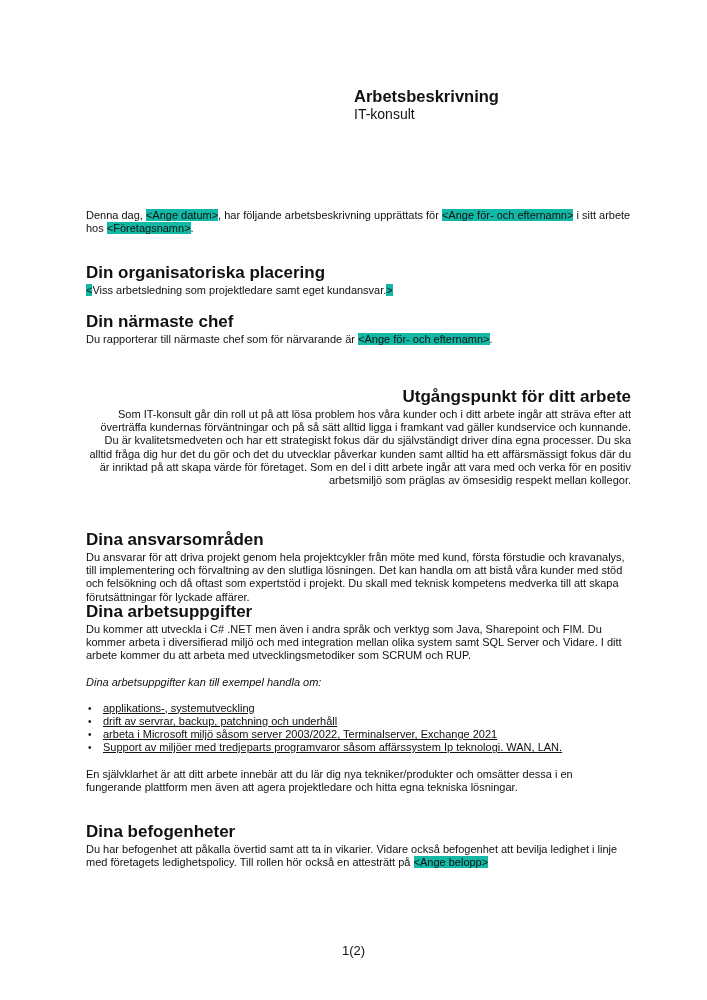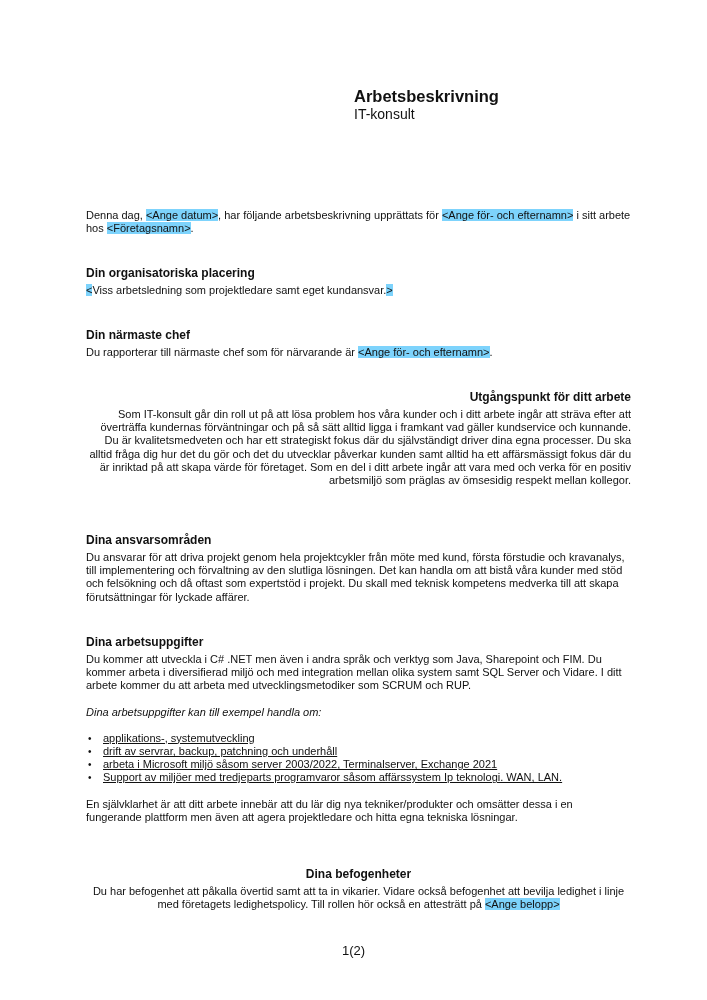--- a/index.html
+++ b/index.html
@@ -2,22 +2,22 @@
 <html><head>
 <meta charset="utf-8">
 <style>
   html, body { margin: 0; padding: 0; background: #ffffff; }
   body { width: 707px; height: 1000px; position: relative; overflow: hidden;
          font-family: "Liberation Sans", sans-serif; color: #111; }
   .page { position: absolute; left: 0; top: 0; width: 707px; height: 1000px; }
   .title-block { position: absolute; left: 354px; top: 86px; }
   .title { font-size: 16.5px; font-weight: bold; line-height: 20px; }
   .subtitle { font-size: 14px; line-height: 16px; }
-  .hl { background: #7dd3fc; }
-  h2 { font-size: 12px; font-weight: bold; margin: 0 0 3px 0; line-height: 16px; }
+  .hl { background: #14b8a6; }
+  h2 { font-size: 17px; font-weight: bold; margin: 0 0 3px 0; line-height: 16px; }
   p { margin: 0; }
   .section { position: absolute; left: 86px; width: 545px; font-size: 11px; line-height: 13.2px; }
   ul { margin: 0; padding: 0; list-style: none; }
   ul li { position: relative; padding-left: 17px; }
   ul li::before { content: "•"; position: absolute; left: 2px; top: 0; font-size: 10px; }
   .footer { position: absolute; top: 943px; left: 0; width: 707px; text-align: center; font-size: 13px; }
 </style>
 </head>
 <body>
 
@@ -30,47 +30,47 @@
 
   <div class="section" style="top:209px;">
     <p><span>Denna dag, </span><span class="hl">&lt;Ange datum&gt;</span><span>, har följande arbetsbeskrivning upprättats för </span><span class="hl">&lt;Ange för- och efternamn&gt;</span><span> i sitt arbete hos </span><span class="hl">&lt;Företagsnamn&gt;</span><span>.</span></p>
   </div>
 
   <div class="section" style="top:265px;">
     <h2>Din organisatoriska placering</h2>
     <p><span class="hl">&lt;</span><span>Viss arbetsledning som projektledare samt eget kundansvar.</span><span class="hl">&gt;</span></p>
   </div>
 
-  <div class="section" style="top:327px;">
+  <div class="section" style="top:314px;">
     <h2>Din närmaste chef</h2>
     <p><span>Du rapporterar till närmaste chef som för närvarande är </span><span class="hl">&lt;Ange för- och efternamn&gt;</span><span>.</span></p>
   </div>
 
   <div class="section" style="top:389px;text-align:right;">
     <h2>Utgångspunkt för ditt arbete</h2>
     <p>Som IT-konsult går din roll ut på att lösa problem hos våra kunder och i ditt arbete ingår att sträva efter att överträffa kundernas förväntningar och på så sätt alltid ligga i framkant vad gäller kundservice och kunnande. Du är kvalitetsmedveten och har ett strategiskt fokus där du självständigt driver dina egna processer. Du ska alltid fråga dig hur det du gör och det du utvecklar påverkar kunden samt alltid ha ett affärsmässigt fokus där du är inriktad på att skapa värde för företaget. Som en del i ditt arbete ingår att vara med och verka för en positiv arbetsmiljö som präglas av ömsesidig respekt mellan kollegor.</p>
   </div>
 
   <div class="section" style="top:532px;">
     <h2>Dina ansvarsområden</h2>
     <p>Du ansvarar för att driva projekt genom hela projektcykler från möte med kund, första förstudie och kravanalys, till implementering och förvaltning av den slutliga lösningen. Det kan handla om att bistå våra kunder med stöd och felsökning och då oftast som expertstöd i projekt. Du skall med teknisk kompetens medverka till att skapa förutsättningar för lyckade affärer.</p>
   </div>
 
-  <div class="section" style="top:634px;">
+  <div class="section" style="top:604px;">
     <h2>Dina arbetsuppgifter</h2>
     <p>Du kommer att utveckla i C# .NET men även i andra språk och verktyg som Java, Sharepoint och FIM. Du kommer arbeta i diversifierad miljö och med integration mellan olika system samt SQL Server och Vidare. I ditt arbete kommer du att arbeta med utvecklingsmetodiker som SCRUM och RUP.</p>
     <p style="margin-top:13px;font-style:italic;">Dina arbetsuppgifter kan till exempel handla om:</p>
     <ul style="margin-top:13px;text-decoration:underline;">
       <li>applikations-, systemutveckling</li>
       <li>drift av servrar, backup, patchning och underhåll</li>
       <li>arbeta i Microsoft miljö såsom server 2003/2022, Terminalserver, Exchange 2021</li>
       <li>Support av miljöer med tredjeparts programvaror såsom affärssystem Ip teknologi. WAN, LAN.</li>
     </ul>
     <p style="margin-top:13px;">En självklarhet är att ditt arbete innebär att du lär dig nya tekniker/produkter och omsätter dessa i en fungerande plattform men även att agera projektledare och hitta egna tekniska lösningar.</p>
   </div>
 
-  <div class="section" style="top:866px;text-align:center;">
+  <div class="section" style="top:824px;">
     <h2>Dina befogenheter</h2>
     <p><span>Du har befogenhet att påkalla övertid samt att ta in vikarier. Vidare också befogenhet att bevilja ledighet i linje med företagets ledighetspolicy. Till rollen hör också en attesträtt på </span><span class="hl">&lt;Ange belopp&gt;</span></p>
   </div>
 
   <div class="footer">1(2)</div>
 </div>
 
 </body></html>

